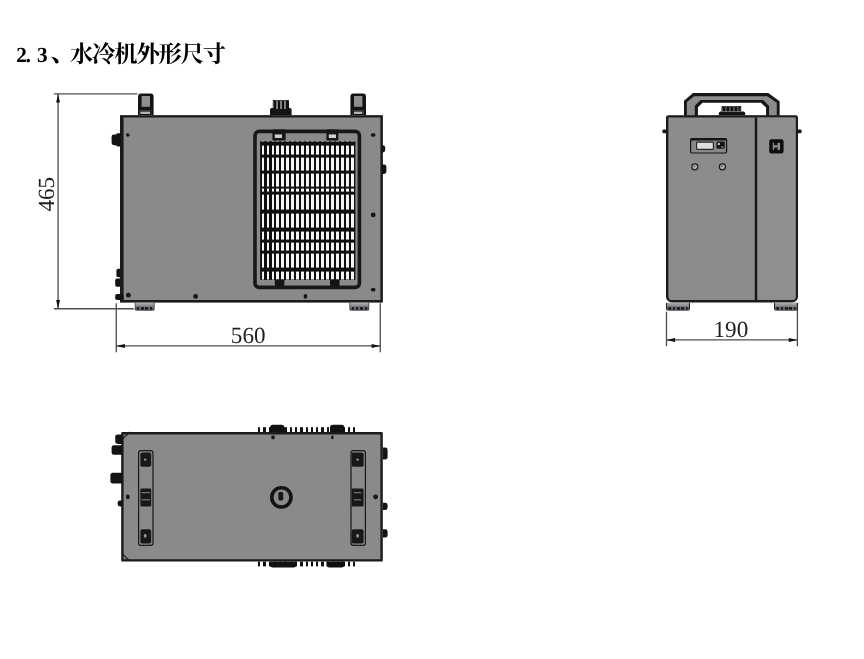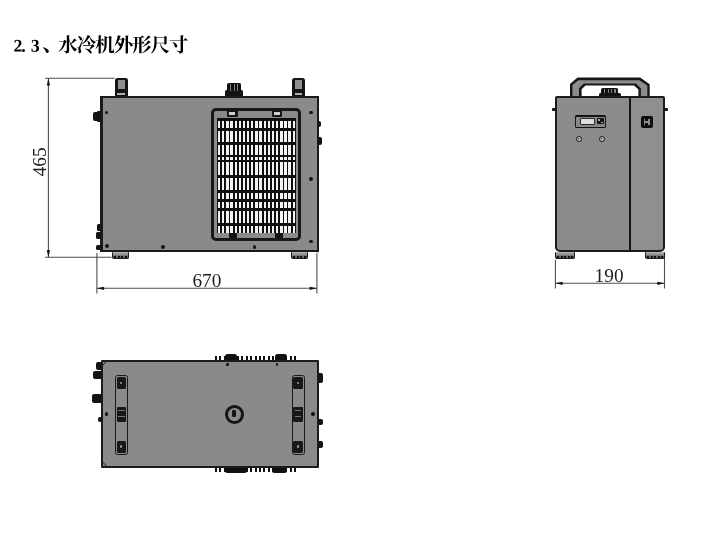--- a/index.html
+++ b/index.html
@@ -105,21 +105,21 @@
       <polygon points="96.9,288.3 104.1,286.7 104.1,289.9"></polygon>
       <polygon points="316.9,288.3 309.7,286.7 309.7,289.9"></polygon>
       <polygon points="555.4,283.3 562.6,281.7 562.6,284.9"></polygon>
       <polygon points="664.5,283.3 657.3,281.7 657.3,284.9"></polygon>
     </g>
   </svg>
 
   <div class="dim-v-wrap" style="left:48.6px;top:176.2px">
     <span class="dim dim-v">465</span>
   </div>
-  <span class="dim" style="left:192.4px;top:270.7px">670</span>
+  <span class="dim" style="left:192.4px;top:270.7px">560</span>
   <span class="dim" style="left:594.6px;top:265.6px">190</span>
 
   <div>
     <div class="sv-body"></div>
 
     <div class="cap" style="left:114.5px;top:78px;width:13.5px;height:17.8px"></div>
     <div class="cap-inner" style="left:117.8px;top:80.2px;width:6.8px;height:8.8px"></div>
     <div class="cap-base" style="left:116.4px;top:91.8px;width:9.7px;height:4px"></div>
     <div class="cap" style="left:291.8px;top:78px;width:13.2px;height:17.8px"></div>
     <div class="cap-inner" style="left:295.2px;top:80.2px;width:6.4px;height:8.6px"></div>

